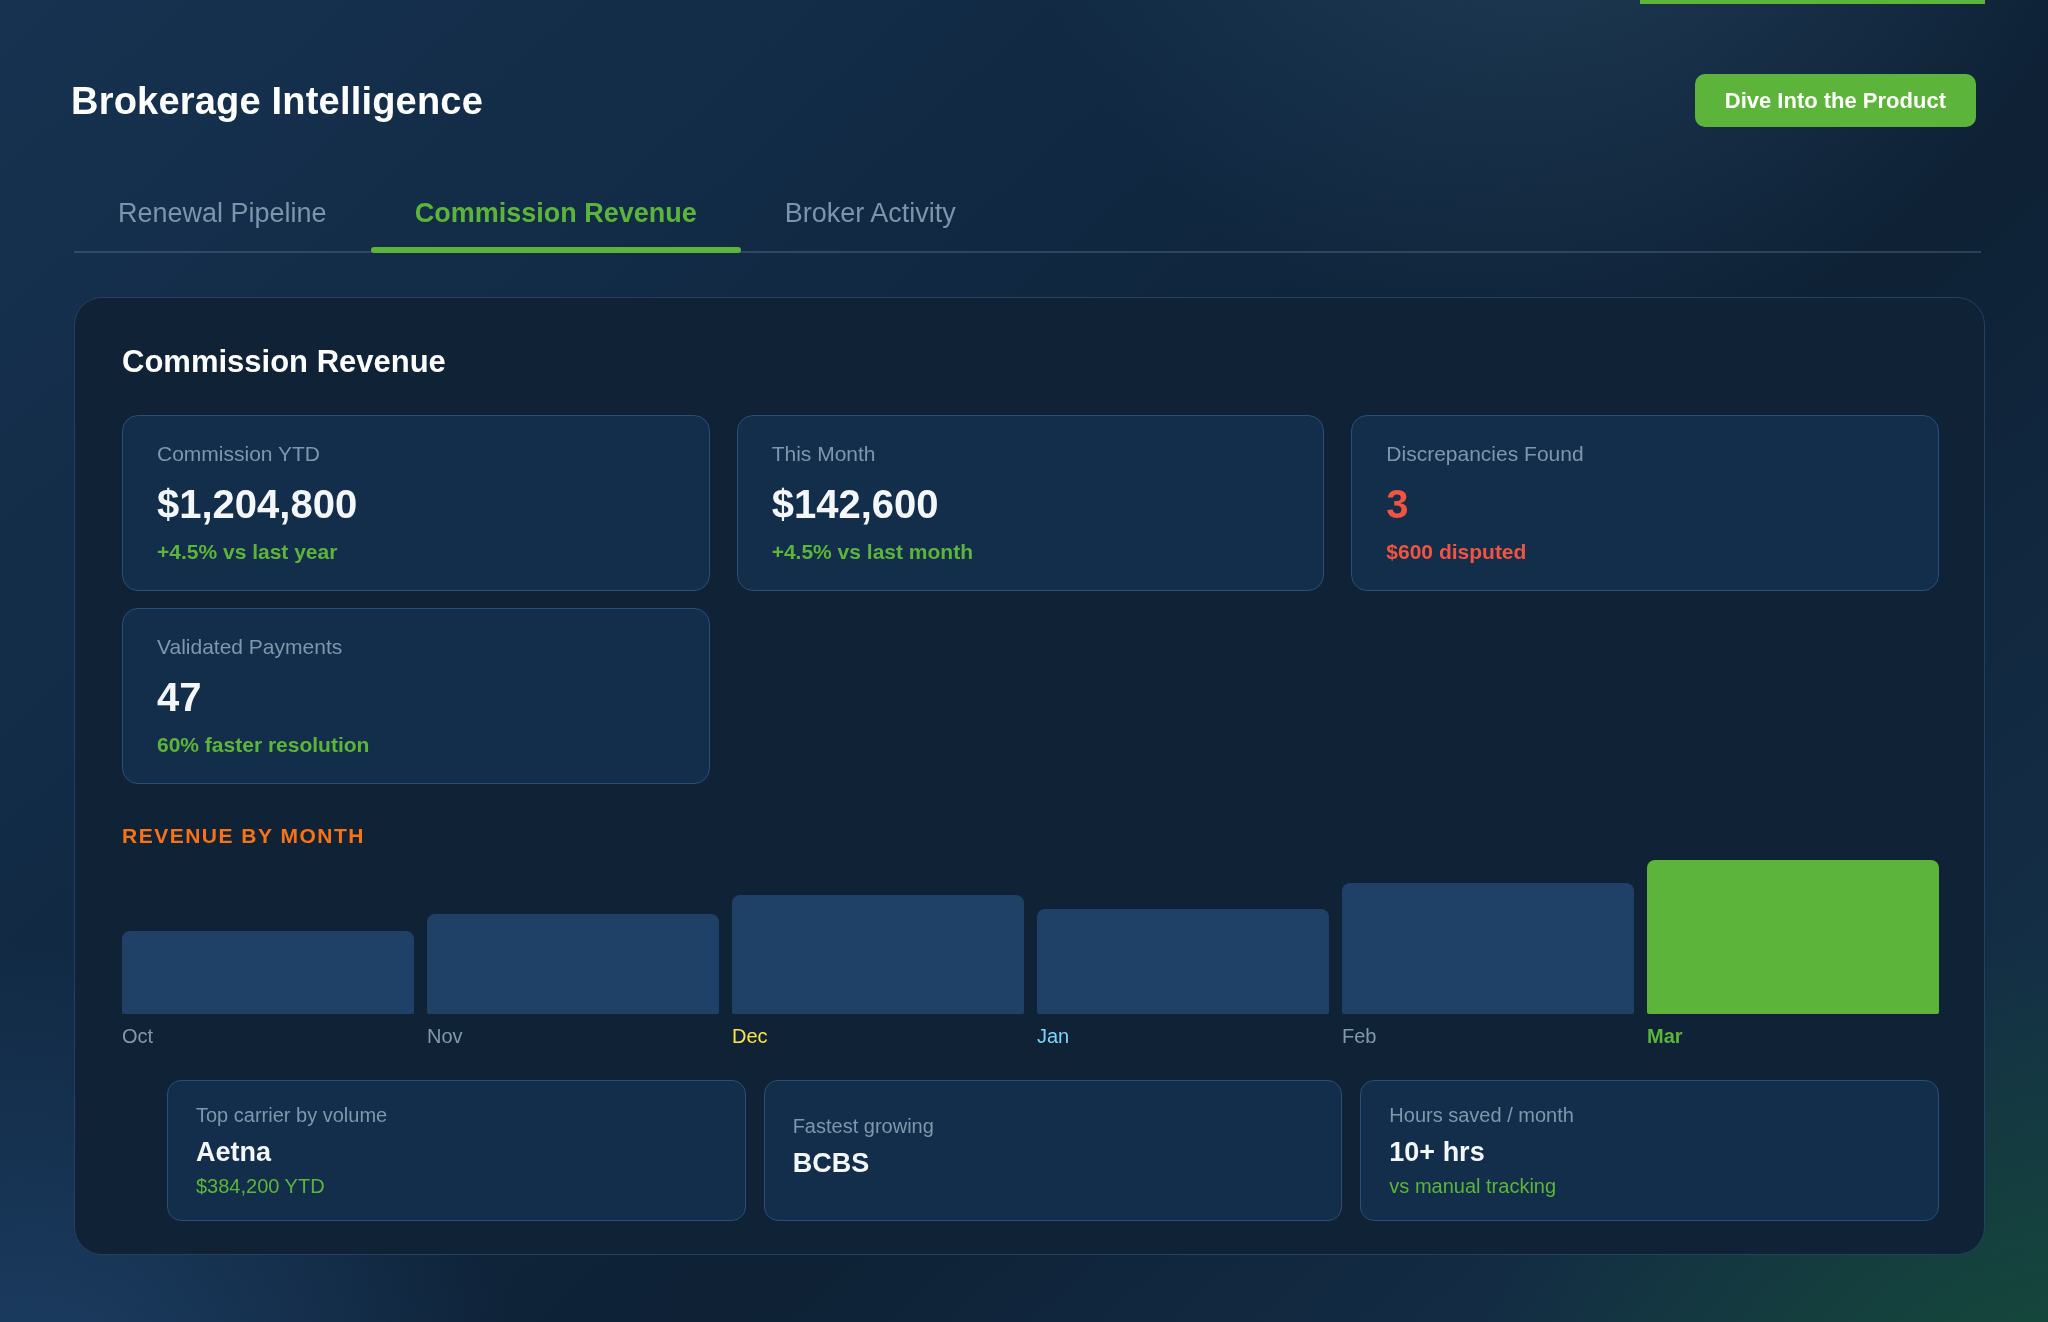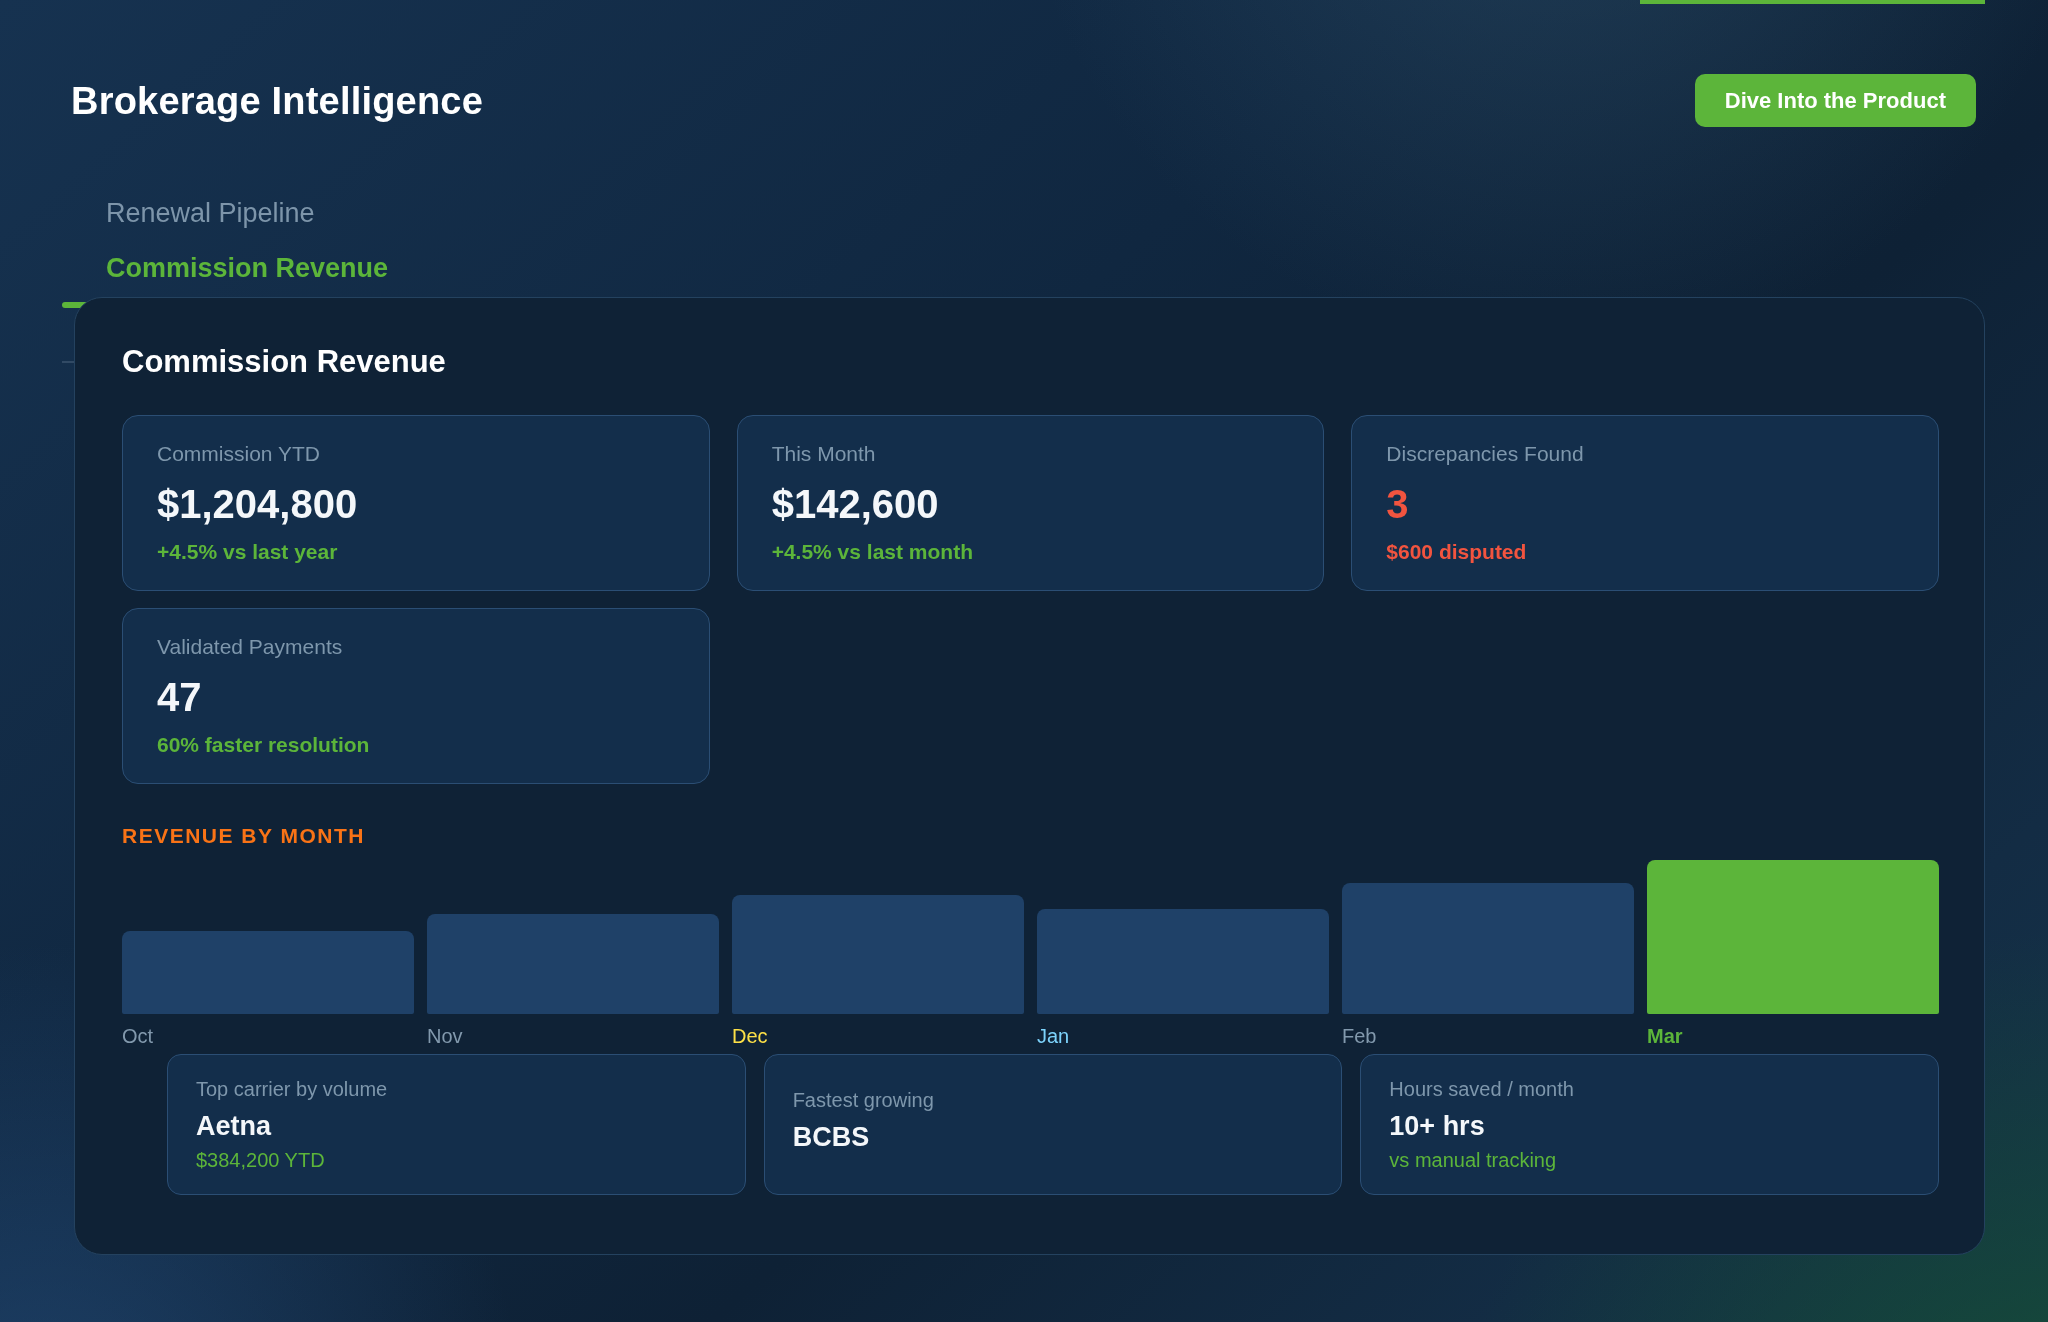--- a/index.html
+++ b/index.html
@@ -13,22 +13,22 @@
       linear-gradient(138deg, #163250 0%, #102740 40%, #0e2135 62%, #132c44 84%, #15344a 100%);
     color:#f4f7fa;
   }
   .top-strip{position:absolute;top:0;left:1640px;width:345px;height:4px;background:var(--green,#5cb53a);}
   
   .page-title{position:absolute;left:71px;top:80px;font-size:38px;font-weight:bold;color:#ffffff;letter-spacing:0.2px;}
   .cta{position:absolute;top:74px;right:72px;height:53px;line-height:53px;padding:0 30px;
     background:var(--green,#5cb53a);color:#ffffff;font-size:22px;font-weight:bold;
     border:none;border-radius:10px;cursor:pointer;}
   
-  .tabs{position:absolute;left:62px;top:196px;width:1907px;display:flex;
-    border-bottom:2px solid rgba(125,149,170,0.28);flex-direction:column;}
+  .tabs{position:absolute;left:74px;top:196px;width:1907px;display:flex;
+    border-bottom:2px solid rgba(125,149,170,0.28);}
   .tab{position:relative;padding:2px 44px 22px;font-size:27px;color:#7d95aa;cursor:pointer;white-space:nowrap;}
   .tab.active{color:var(--green,#5cb53a);font-weight:bold;}
   .tab.active::after{content:"";position:absolute;left:0;right:0;bottom:-2px;height:6px;
     background:var(--green,#5cb53a);border-radius:3px;}
   
   .panel{position:absolute;left:74px;top:297px;width:1911px;height:958px;box-sizing:border-box;
     background:#0f2236;border:1px solid #24425f;border-radius:28px;padding:46px 45px 0 47px;}
   .panel-heading{margin:0 0 35px 0;font-size:31px;font-weight:bold;color:#ffffff;}
   .stats-grid{display:grid;grid-template-columns:1fr 1fr 1fr;gap:17px 27px;}
   .stat-card{height:176px;box-sizing:border-box;background:#132e4b;border:1.5px solid #2b4e74;
@@ -37,21 +37,21 @@
   .stat-value{font-size:40px;font-weight:bold;color:#f4f7fa;margin:16px 0 13px;}
   .stat-delta{font-size:21px;font-weight:bold;color:var(--green,#5cb53a);}
   .section-label{margin:40px 0 0 0;font-size:21px;font-weight:bold;letter-spacing:1.5px;color:#f97316;}
   
   .chart{margin-top:12px;display:flex;align-items:flex-end;gap:13px;}
   .bar-col{flex:1;display:flex;flex-direction:column;justify-content:flex-end;}
   .bar{width:100%;border-radius:8px 8px 2px 2px;}
   .bar-label{margin-top:10px;text-align:left;font-size:20px;color:#8299ad;line-height:24px;}
   .bar-label.hl{color:var(--green,#5cb53a);font-weight:bold;}
   
-  .insights-grid{margin-top:6px;display:grid;grid-template-columns:1fr 1fr 1fr;gap:18px;padding-left:45px;}
+  .insights-grid{margin-top:32px;display:grid;grid-template-columns:1fr 1fr 1fr;gap:18px;padding-left:45px;}
   .insight-card{height:141px;box-sizing:border-box;background:#132e4b;border:1.5px solid #2b4e74;
     border-radius:14px;padding:22px 28px;display:flex;flex-direction:column;justify-content:center;}
   .insight-label{font-size:20px;color:#7e97ac;}
   .insight-value{font-size:27px;font-weight:bold;color:#f4f7fa;margin:10px 0 7px;}
   .insight-sub{font-size:20px;color:var(--green,#5cb53a);}
 </style>
 </head>
 <body>
 
 <div class="top-strip"></div>

